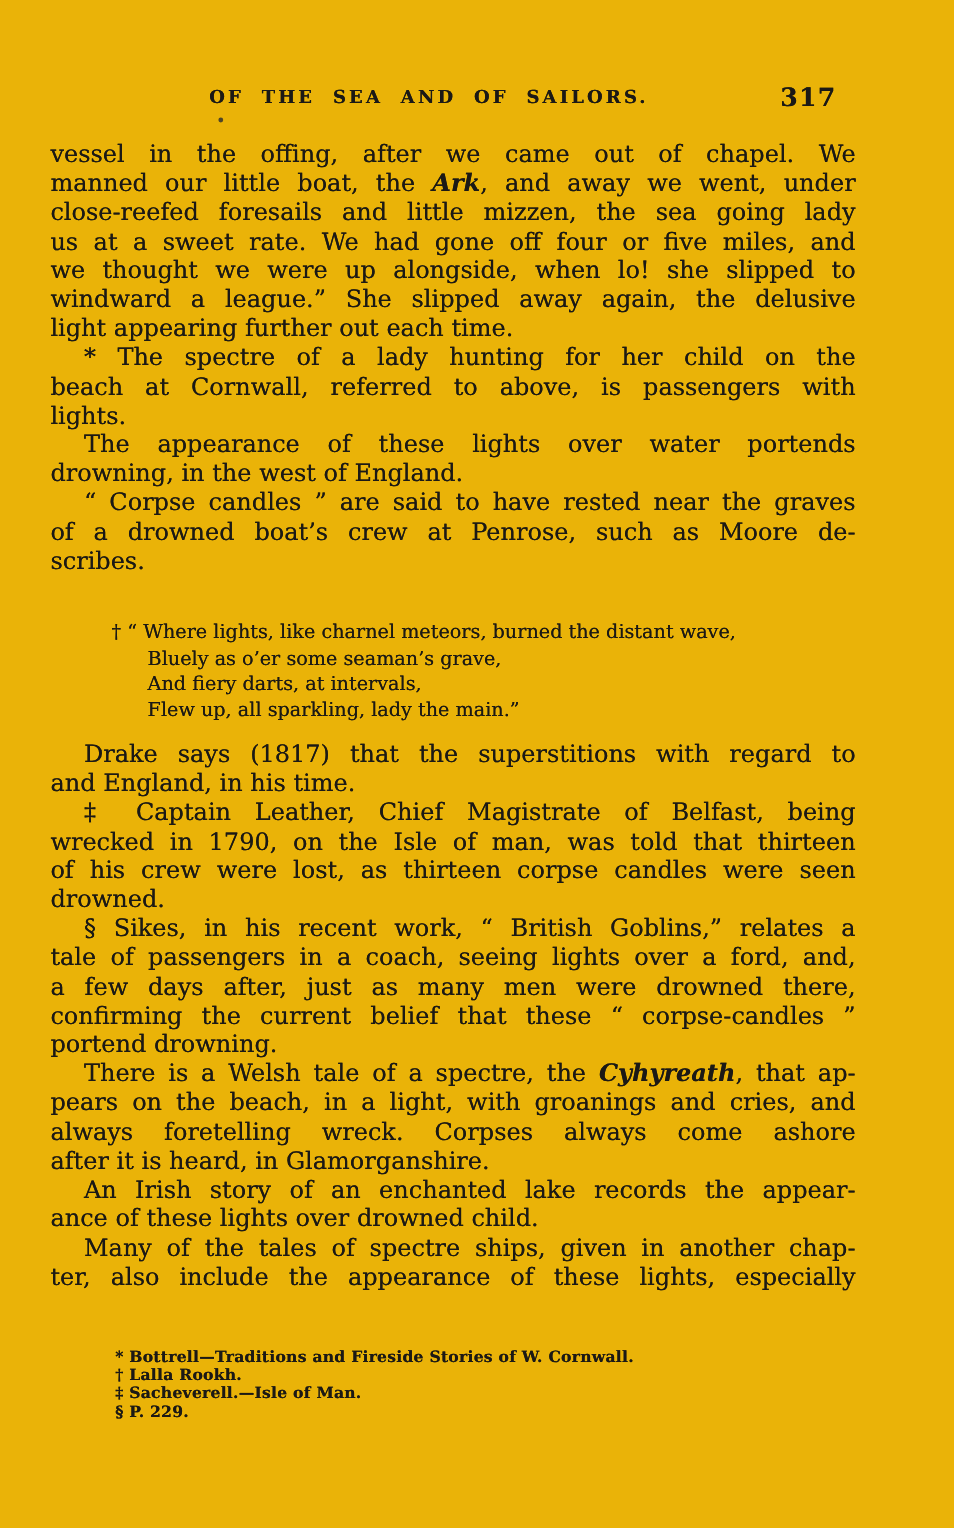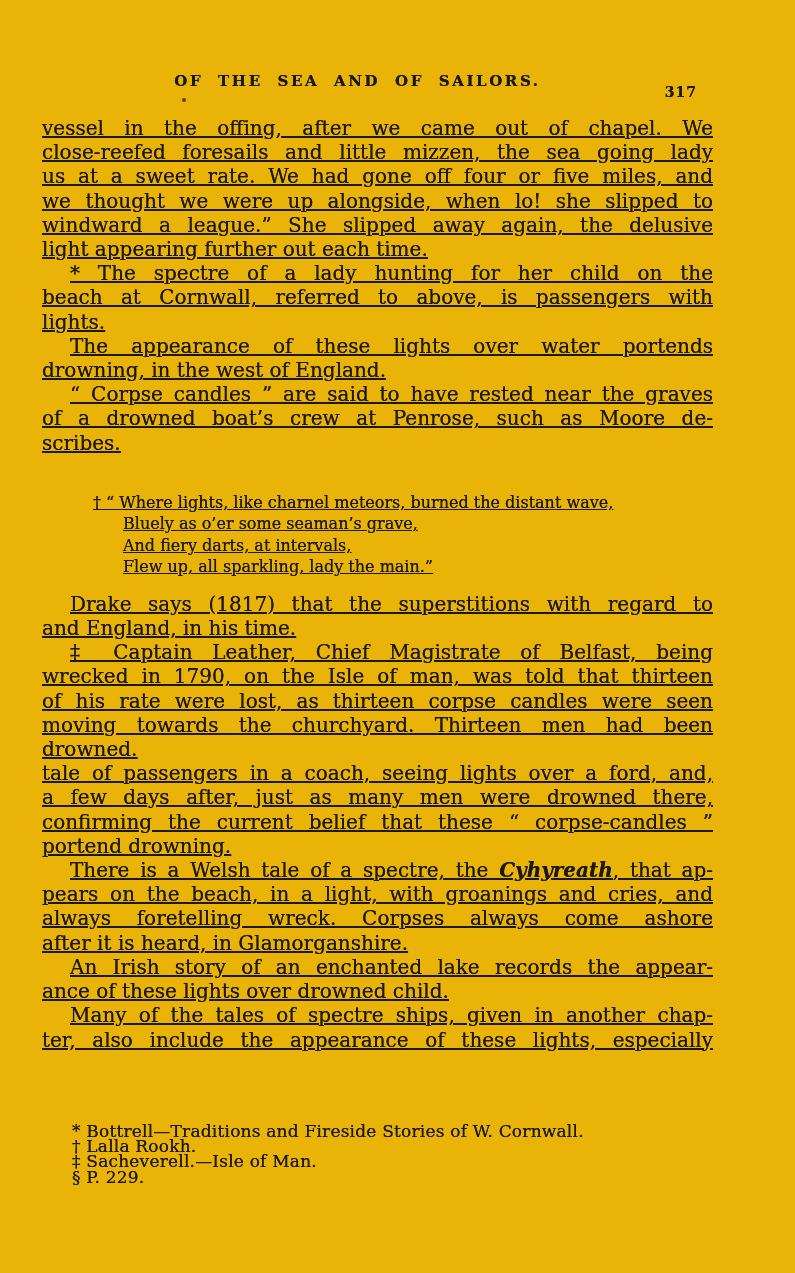--- a/index.html
+++ b/index.html
@@ -35,24 +35,23 @@
     font-size: 15px;
     font-weight: 700;
     letter-spacing: 2.6px;
     word-spacing: 7px;
     white-space: nowrap;
   }
   .page-number {
     position: absolute;
     right: 16px;
     top: 0;
-    font-size: 14px;
+    font-size: 21px;
     font-weight: 700;
     letter-spacing: 1px;
-    margin-top: 16px;
   }
   .ink-dot {
     position: absolute;
     left: 182px;
     top: 98px;
     width: 4px;
     height: 4px;
     border-radius: 50%;
     background: #35322d;
     opacity: 0.85;
@@ -60,21 +59,21 @@
 
   
   .text-block {
     position: absolute;
     left: 42px;
     top: 116px;
     width: 671px;
     font-size: 20px;
     line-height: 24.2px;
   }
-  .para { margin: 0; text-decoration: underline; }
+  .para { margin: 0; }
   .line {
     text-align: justify;
     text-align-last: justify;
     white-space: normal;
   }
   .line.endline { text-align-last: left; }
   .line.indent { text-indent: 28px; }
   .it { font-style: italic; font-weight: 700; }
 
   
@@ -86,44 +85,45 @@
   .poem-line {
     text-align: left;
     text-align-last: left;
     padding-left: 81px;
   }
   .poem-line.first { padding-left: 51px; margin-top: 37px; }
 
   
   .footnotes {
     position: absolute;
-    left: 72px;
+    left: 96px;
     top: 1124px;
     width: 600px;
-    font-size: 17px;
-    font-weight: 400;
+    font-size: 13px;
+    font-weight: 700;
     line-height: 15.2px;
     letter-spacing: 0.2px;
   }
 </style>
 </head>
 <body>
 
 <div class="page">
 
   <div class="running-head">
     <div class="running-title">OF THE SEA AND OF SAILORS.</div>
     <div class="page-number">317</div>
   </div>
 
   <div class="ink-dot"></div>
 
   <div class="text-block">
       <div class="para">
         <div class="line"><span class="">vessel in the offing, after we came out of chapel.  We</span></div>
+        <div class="line"><span class="">manned our little boat, the </span><span class="it">Ark</span><span class="">, and away we went, under</span></div>
         <div class="line"><span class="">close-reefed foresails and little mizzen, the sea going lady</span></div>
         <div class="line"><span class="">us at a sweet rate.  We had gone off four or five miles, and</span></div>
         <div class="line"><span class="">we thought we were up alongside, when lo! she slipped to</span></div>
         <div class="line"><span class="">windward a league.”  She slipped away again, the delusive</span></div>
         <div class="line endline"><span class="">light appearing further out each time.</span></div>
       </div>
       <div class="para">
         <div class="line indent"><span class="">* The spectre of a lady hunting for her child on the</span></div>
         <div class="line"><span class="">beach at Cornwall, referred to above, is passengers with</span></div>
         <div class="line endline"><span class="">lights.</span></div>
@@ -143,25 +143,25 @@
         <div class="poem-line"><span class="">And fiery darts, at intervals,</span></div>
         <div class="poem-line"><span class="">Flew up, all sparkling, lady the main.”</span></div>
       </div>
       <div class="para">
         <div class="line indent"><span class="">Drake says (1817) that the superstitions with regard to</span></div>
         <div class="line endline"><span class="">and England, in his time.</span></div>
       </div>
       <div class="para">
         <div class="line indent"><span class="">‡ Captain Leather, Chief Magistrate of Belfast, being</span></div>
         <div class="line"><span class="">wrecked in 1790, on the Isle of man, was told that thirteen</span></div>
-        <div class="line"><span class="">of his rate were lost, as thirteen corpse candles were seen</span></div>
-        <div class="line"><span class="">moving towards the churchyard.  Thirteen men had been</span></div>
+        <div class="line"><span class="">of his crew were lost, as thirteen corpse candles were seen</span></div>
         <div class="line endline"><span class="">drowned.</span></div>
       </div>
       <div class="para">
+        <div class="line indent"><span class="">§ Sikes, in his recent work, “ British Goblins,” relates a</span></div>
         <div class="line"><span class="">tale of passengers in a coach, seeing lights over a ford, and,</span></div>
         <div class="line"><span class="">a few days after, just as many men were drowned there,</span></div>
         <div class="line"><span class="">confirming the current belief that these “ corpse-candles ”</span></div>
         <div class="line endline"><span class="">portend drowning.</span></div>
       </div>
       <div class="para">
         <div class="line indent"><span class="">There is a Welsh tale of a spectre, the </span><span class="it">Cyhyreath</span><span class="">, that ap-</span></div>
         <div class="line"><span class="">pears on the beach, in a light, with groanings and cries, and</span></div>
         <div class="line"><span class="">always foretelling wreck.  Corpses always come ashore</span></div>
         <div class="line endline"><span class="">after it is heard, in Glamorganshire.</span></div>

